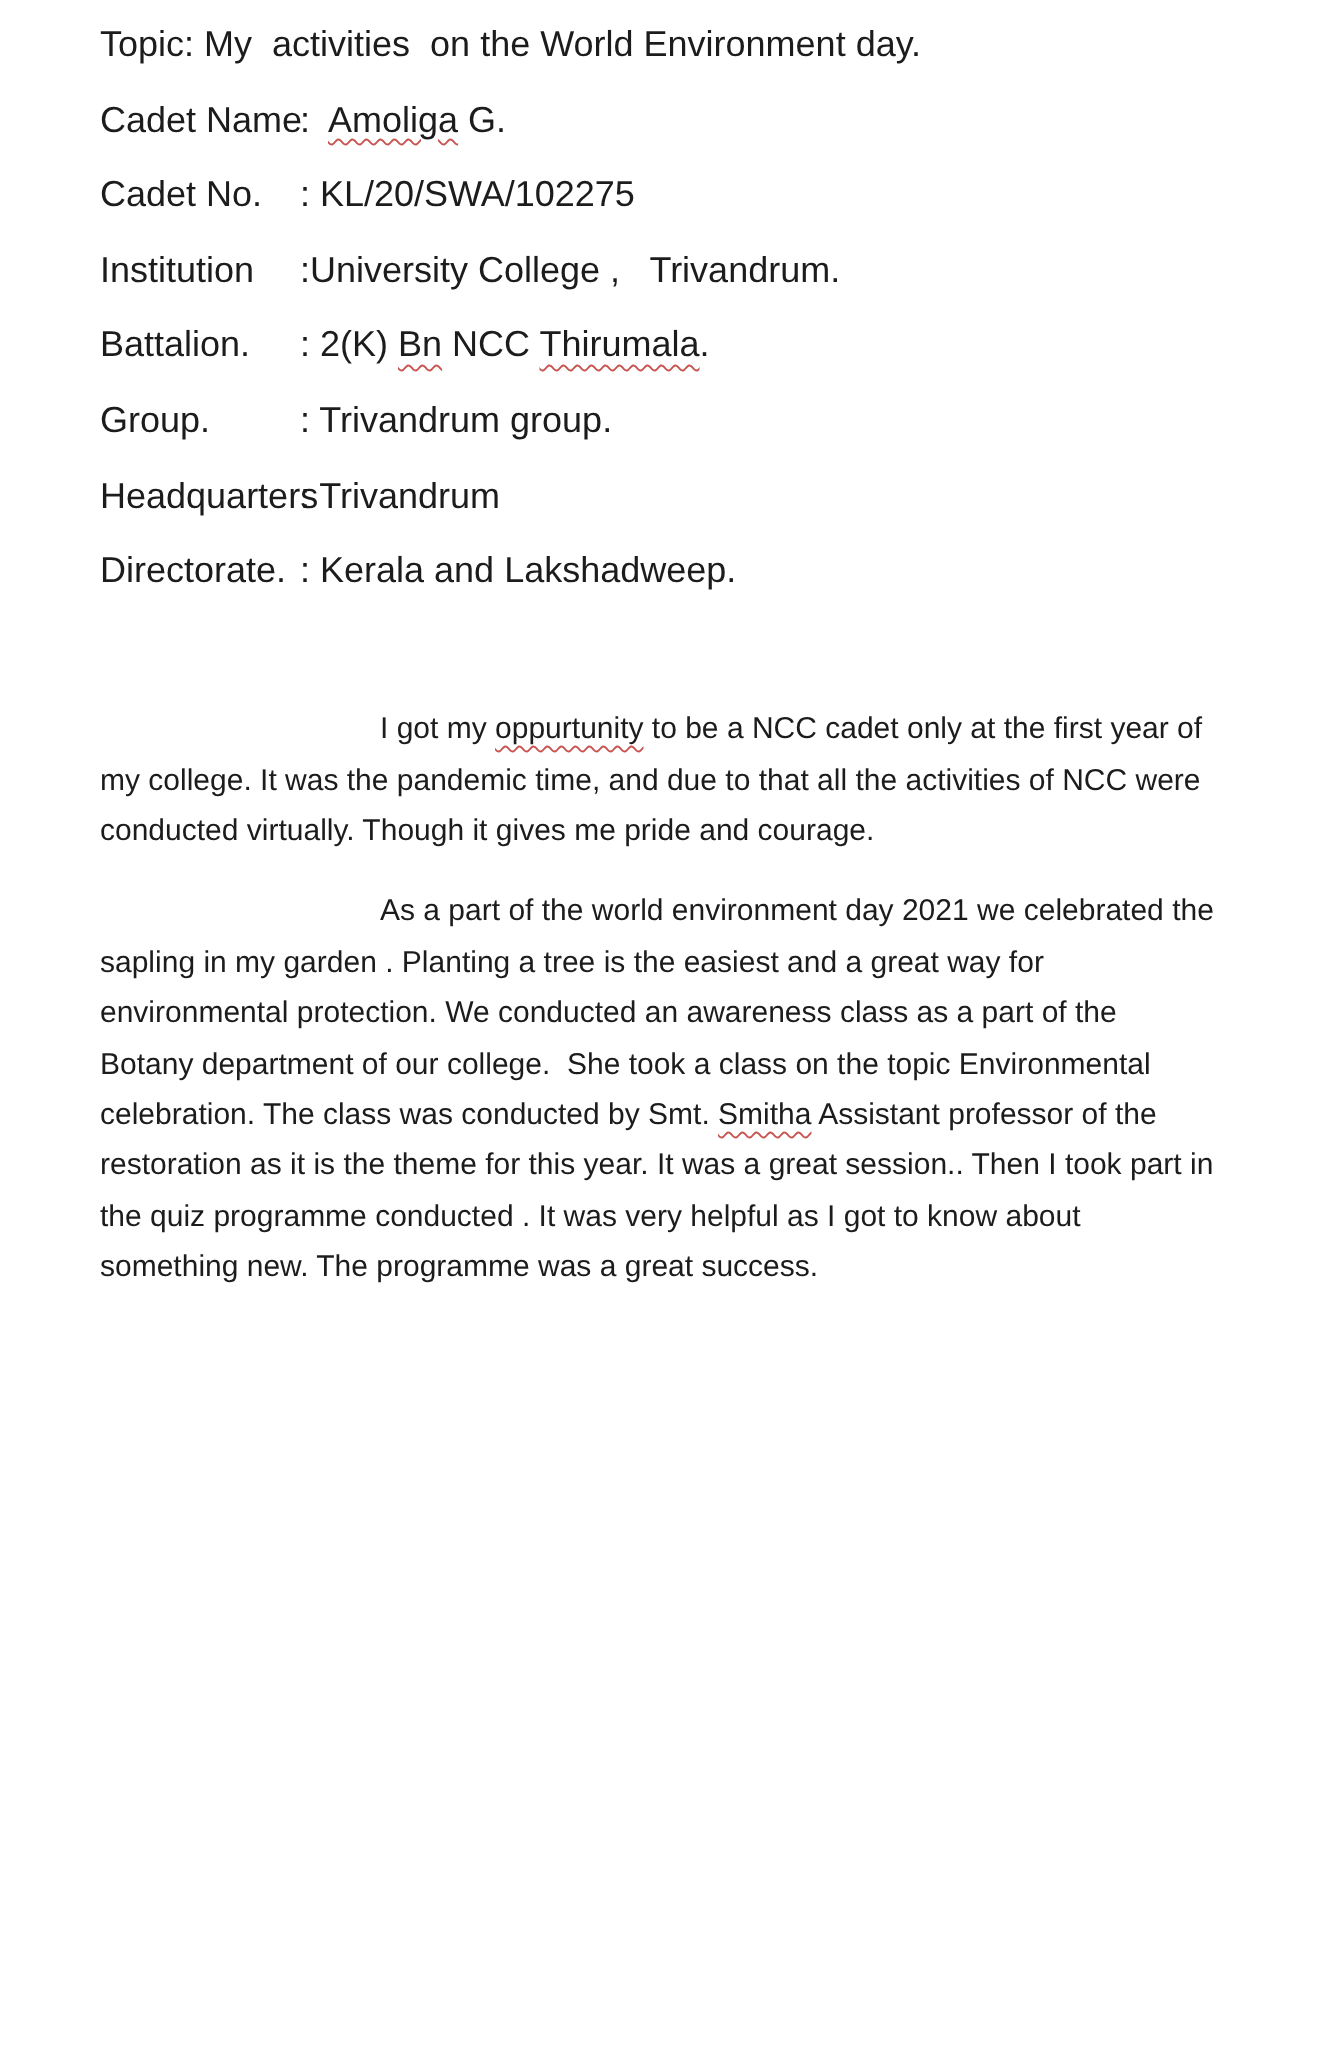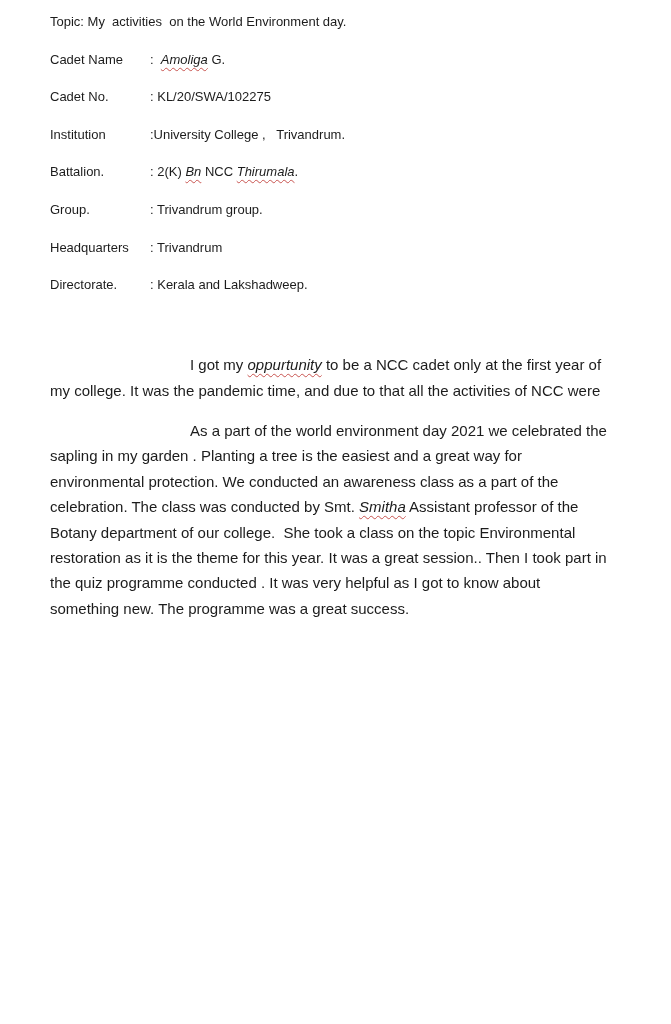--- a/index.html
+++ b/index.html
@@ -15,21 +15,21 @@
     color: #1c1c1c;
   }
   .page {
     box-sizing: border-box;
     width: 671px;
     height: 1024px;
     padding: 12px 0 0 50px;
     background: #ffffff;
   }
   .topic, .hline {
-    font-size: 13px;
+    font-size: 18px;
     line-height: 20px;
     margin: 0 0 17.6px 0;
     white-space: pre;
   }
   .flabel {
     display: inline-block;
     width: 100px;
   }
   .paras {
     margin-top: 57px;
@@ -49,46 +49,46 @@
     margin: 51px 0 0 0;
     font-size: 15px;
     line-height: 20px;
     white-space: pre;
   }
   .miss {
     text-decoration-line: underline;
     text-decoration-style: wavy;
     text-decoration-thickness: 1px;
     text-underline-offset: 3px;
-    font-style: italic;
   }
 </style>
 </head>
 <body style="color: rgb(28, 28, 28); background: rgb(255, 255, 255);">
 
 <div class="page">
   <p class="topic">Topic: My  activities  on the World Environment day.</p>
   <div id="fields">
       <p class="hline"><span class="flabel">Cadet Name</span><span class="fvalue"><span>:  </span><span class="miss" style="text-decoration-color: rgb(200, 84, 80);">Amoliga</span><span> G.</span></span></p>
       <p class="hline"><span class="flabel">Cadet No.</span><span class="fvalue"><span>: KL/20/SWA/102275</span></span></p>
       <p class="hline"><span class="flabel">Institution</span><span class="fvalue"><span>:University College ,   Trivandrum.</span></span></p>
       <p class="hline"><span class="flabel">Battalion.</span><span class="fvalue"><span>: 2(K) </span><span class="miss" style="text-decoration-color: rgb(200, 84, 80);">Bn</span><span> NCC </span><span class="miss" style="text-decoration-color: rgb(200, 84, 80); text-align: right;">Thirumala</span><span>.</span></span></p>
       <p class="hline"><span class="flabel">Group.</span><span class="fvalue"><span>: Trivandrum group.</span></span></p>
       <p class="hline"><span class="flabel">Headquarters</span><span class="fvalue"><span>: Trivandrum</span></span></p>
       <p class="hline"><span class="flabel">Directorate.</span><span class="fvalue"><span>: Kerala and Lakshadweep.</span></span></p>
     </div>
   <div id="paras" class="paras">
       <div class="para">
         <div class="pline"><span>I got my </span><span class="miss" style="text-decoration-color: rgb(200, 84, 80);">oppurtunity</span><span> to be a NCC cadet only at the first year of</span></div>
         <div class="pline"><span>my college. It was the pandemic time, and due to that all the activities of NCC were</span></div>
+        <div class="pline"><span>conducted virtually. Though it gives me pride and courage.</span></div>
       </div>
       <div class="para">
         <div class="pline"><span>As a part of the world environment day 2021 we celebrated the</span></div>
         <div class="pline"><span>sapling in my garden . Planting a tree is the easiest and a great way for</span></div>
         <div class="pline"><span>environmental protection. We conducted an awareness class as a part of the</span></div>
+        <div class="pline"><span>Botany department of our college.  She took a class on the topic Environmental</span></div>
         <div class="pline"><span>celebration. The class was conducted by Smt. </span><span class="miss" style="text-decoration-color: rgb(200, 84, 80);">Smitha</span><span> Assistant professor of the</span></div>
-        <div class="pline"><span>Botany department of our college.  She took a class on the topic Environmental</span></div>
         <div class="pline"><span>restoration as it is the theme for this year. It was a great session.. Then I took part in</span></div>
         <div class="pline"><span>the quiz programme conducted . It was very helpful as I got to know about</span></div>
         <div class="pline"><span>something new. The programme was a great success.</span></div>
       </div>
     </div>
 </div>
 
 </body></html>

